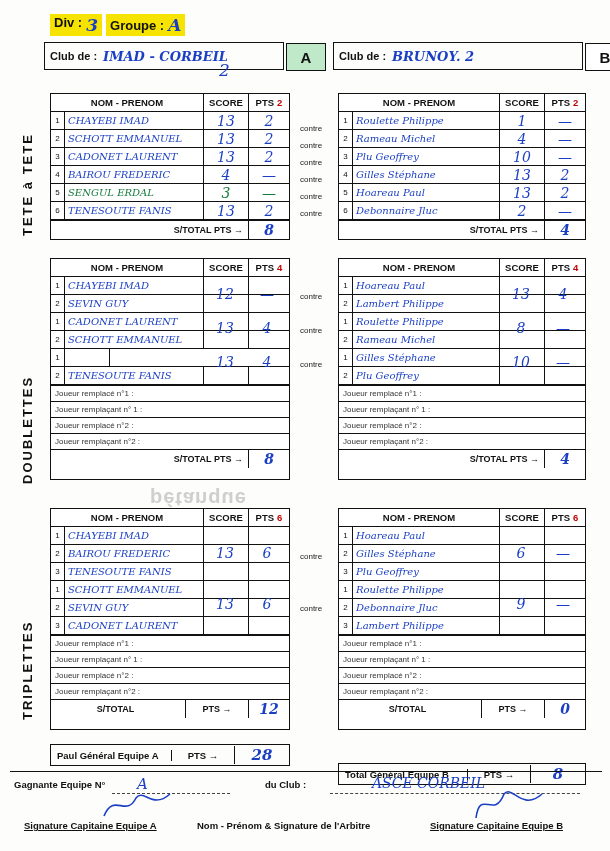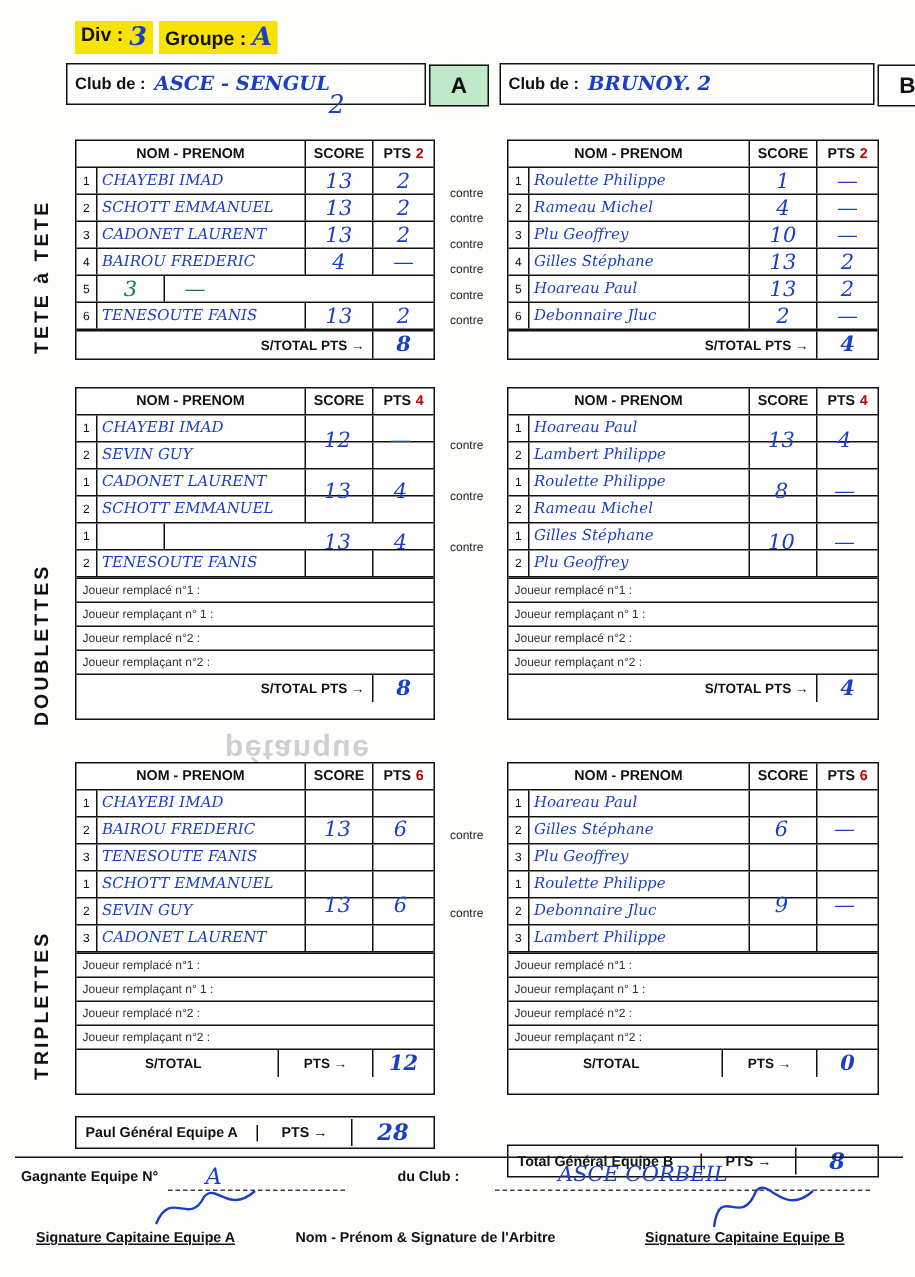--- a/index.html
+++ b/index.html
@@ -72,21 +72,21 @@
     </span>
     <span class="grp-box">
       <span>Groupe :</span>
       <span class="hand hand-div">A</span>
     </span>
   </div>
 
   <div class="club-row">
     <div class="clubA">
       <span>Club de :</span>
-      <span class="hand" style="font-size:13px;margin-left:6px;">ASCE - SENGUL</span>
+      <span class="hand" style="font-size:13px;margin-left:6px;">IMAD - CORBEIL</span>
     </div>
     <div class="letterbox boxA">A</div>
     <div class="hand" style="position:absolute;left:175px;top:18px;font-size:17px;">2</div>
     <div class="clubB">
       <span>Club de :</span>
       <span class="hand" style="font-size:13px;margin-left:6px;">BRUNOY. 2</span>
     </div>
     <div class="letterbox boxB">B</div>
   </div>
 
@@ -144,20 +144,23 @@
         </div>
         <div class="c-score">
           <span class="sc">4</span>
         </div>
         <div class="c-pts">
           <span class="sc">—</span>
         </div>
       </div>
     <div class="row">
         <div class="c-idx">5</div>
+        <div class="c-name">
+          <span class="nm g">SENGUL ERDAL</span>
+        </div>
         <div class="c-score">
           <span class="sc g">3</span>
         </div>
         <div class="c-pts">
           <span class="sc g">—</span>
         </div>
       </div>
     <div class="row">
         <div class="c-idx">6</div>
         <div class="c-name">

